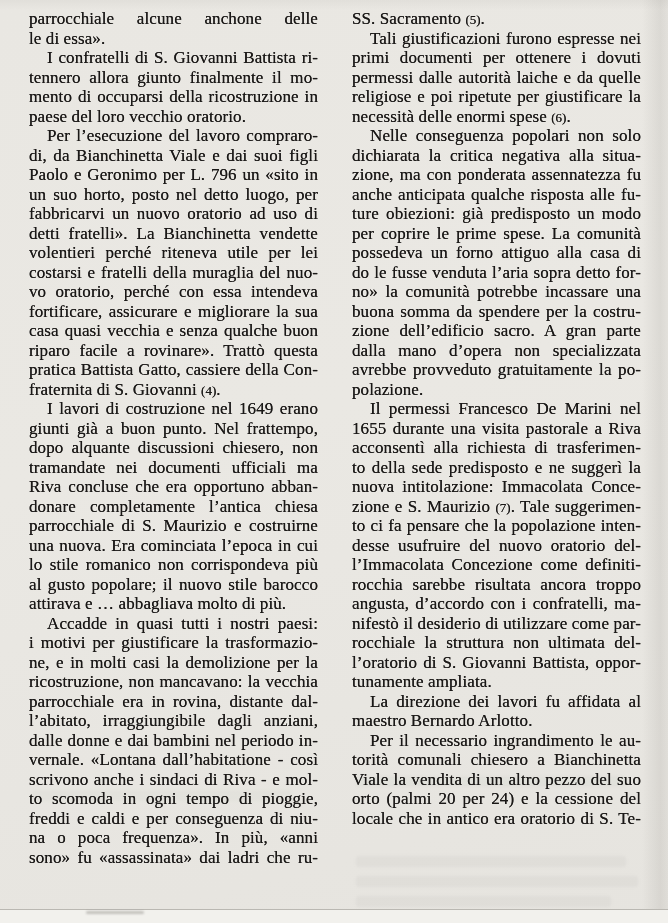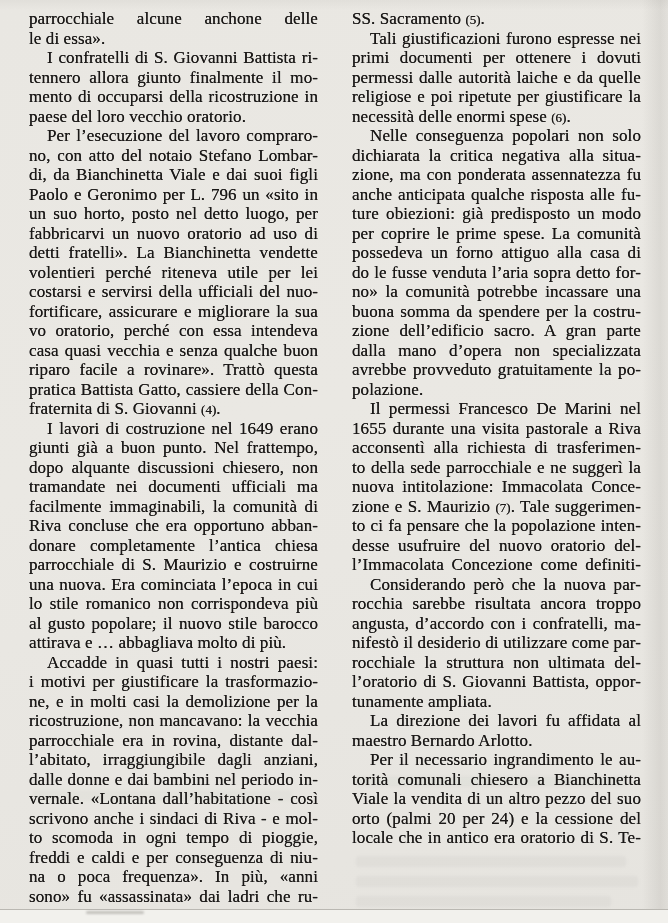--- a/index.html
+++ b/index.html
@@ -103,41 +103,39 @@
         <div class="line endline">le di essa».</div>
       </div>
       <div class="para">
         <div class="line indent">I confratelli di S. Giovanni Battista ri-</div>
         <div class="line">tennero allora giunto finalmente il mo-</div>
         <div class="line">mento di occuparsi della ricostruzione in</div>
         <div class="line endline">paese del loro vecchio oratorio.</div>
       </div>
       <div class="para">
         <div class="line indent">Per l’esecuzione del lavoro compraro-</div>
-        <div class="line">no, con atto del notaio Stefano Lombar-</div>
         <div class="line">di, da Bianchinetta Viale e dai suoi figli</div>
         <div class="line">Paolo e Geronimo per L. 796 un «sito in</div>
         <div class="line">un suo horto, posto nel detto luogo, per</div>
         <div class="line">fabbricarvi un nuovo oratorio ad uso di</div>
         <div class="line">detti fratelli». La Bianchinetta vendette</div>
         <div class="line">volentieri perché riteneva utile per lei «ac-</div>
-        <div class="line">costarsi e servirsi della ufficiali del nuo-</div>
+        <div class="line">costarsi e fratelli della muraglia del nuo-</div>
+        <div class="line">vo oratorio, perché con essa intendeva</div>
         <div class="line">fortificare, assicurare e migliorare la sua</div>
-        <div class="line">vo oratorio, perché con essa intendeva</div>
         <div class="line">casa quasi vecchia e senza qualche buon</div>
         <div class="line">riparo facile a rovinare». Trattò questa</div>
         <div class="line">pratica Battista Gatto, cassiere della Con-</div>
         <div class="line endline">fraternita di S. Giovanni <span class="fnref">(4)</span>.</div>
       </div>
       <div class="para">
         <div class="line indent">I lavori di costruzione nel 1649 erano</div>
         <div class="line">giunti già a buon punto. Nel frattempo,</div>
         <div class="line">dopo alquante discussioni chiesero, non</div>
         <div class="line">tramandate nei documenti ufficiali ma</div>
-        <div class="line">facilmente immaginabili, la comunità di</div>
         <div class="line">Riva concluse che era opportuno abban-</div>
         <div class="line">donare completamente l’antica chiesa</div>
         <div class="line">parrocchiale di S. Maurizio e costruirne</div>
         <div class="line">una nuova. Era cominciata l’epoca in cui</div>
         <div class="line">lo stile romanico non corrispondeva più</div>
         <div class="line">al gusto popolare; il nuovo stile barocco</div>
         <div class="line endline">attirava e … abbagliava molto di più.</div>
       </div>
       <div class="para">
         <div class="line indent">Accadde in quasi tutti i nostri paesi:</div>
@@ -179,29 +177,28 @@
         <div class="line">buona somma da spendere per la costru-</div>
         <div class="line">zione dell’edificio sacro. A gran parte</div>
         <div class="line">dalla mano d’opera non specializzata</div>
         <div class="line">avrebbe provveduto gratuitamente la po-</div>
         <div class="line endline">polazione.</div>
       </div>
       <div class="para">
         <div class="line indent">Il permessi Francesco De Marini nel</div>
         <div class="line">1655 durante una visita pastorale a Riva</div>
         <div class="line">acconsentì alla richiesta di trasferimen-</div>
-        <div class="line">to della sede parrocchiale e ne suggerì la</div>
+        <div class="line">to della sede predisposto e ne suggerì la</div>
         <div class="line">nuova intitolazione: Immacolata Conce-</div>
         <div class="line">zione e S. Maurizio <span class="fnref">(7)</span>. Tale suggerimen-</div>
         <div class="line">to ci fa pensare che la popolazione inten-</div>
         <div class="line">desse usufruire del nuovo oratorio del-</div>
         <div class="line">l’Immacolata Concezione come definiti-</div>
       </div>
       <div class="para">
-        <div class="line indent">Considerando però che la nuova par-</div>
         <div class="line">rocchia sarebbe risultata ancora troppo</div>
         <div class="line">angusta, d’accordo con i confratelli, ma-</div>
         <div class="line">nifestò il desiderio di utilizzare come par-</div>
         <div class="line">rocchiale la struttura non ultimata del-</div>
         <div class="line">l’oratorio di S. Giovanni Battista, oppor-</div>
         <div class="line endline">tunamente ampliata.</div>
       </div>
       <div class="para">
         <div class="line indent">La direzione dei lavori fu affidata al</div>
         <div class="line endline">maestro Bernardo Arlotto.</div>

